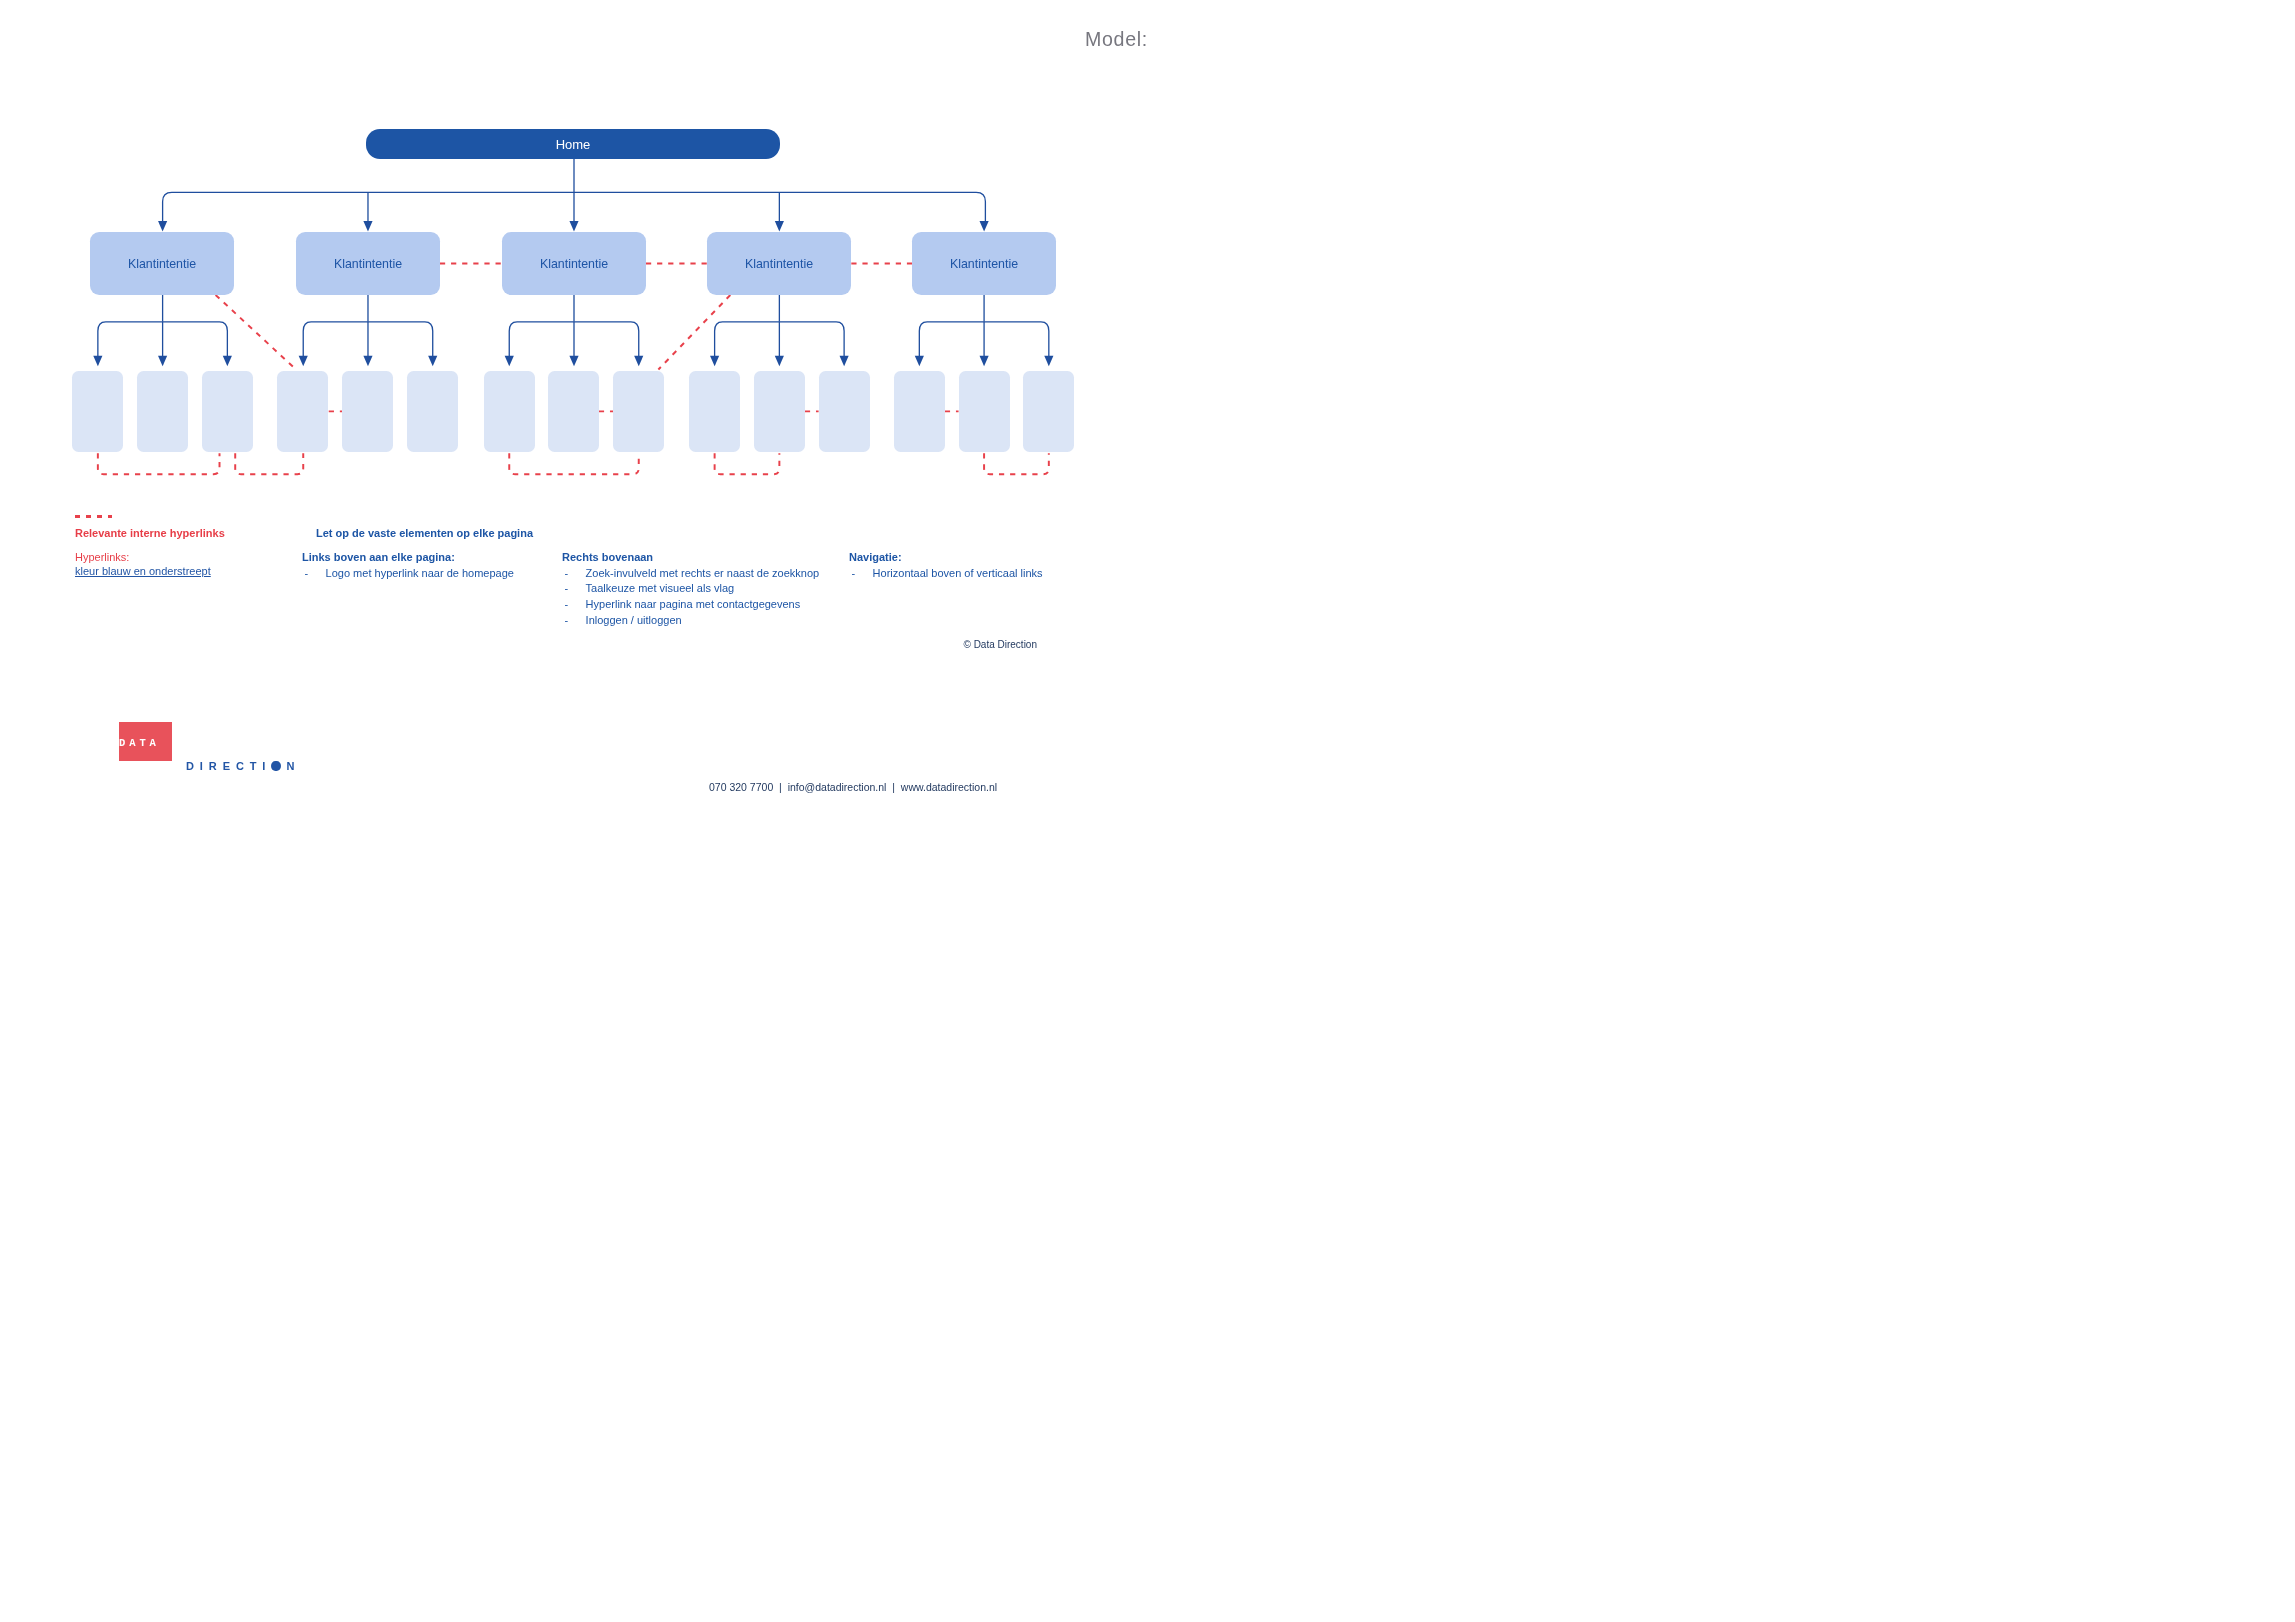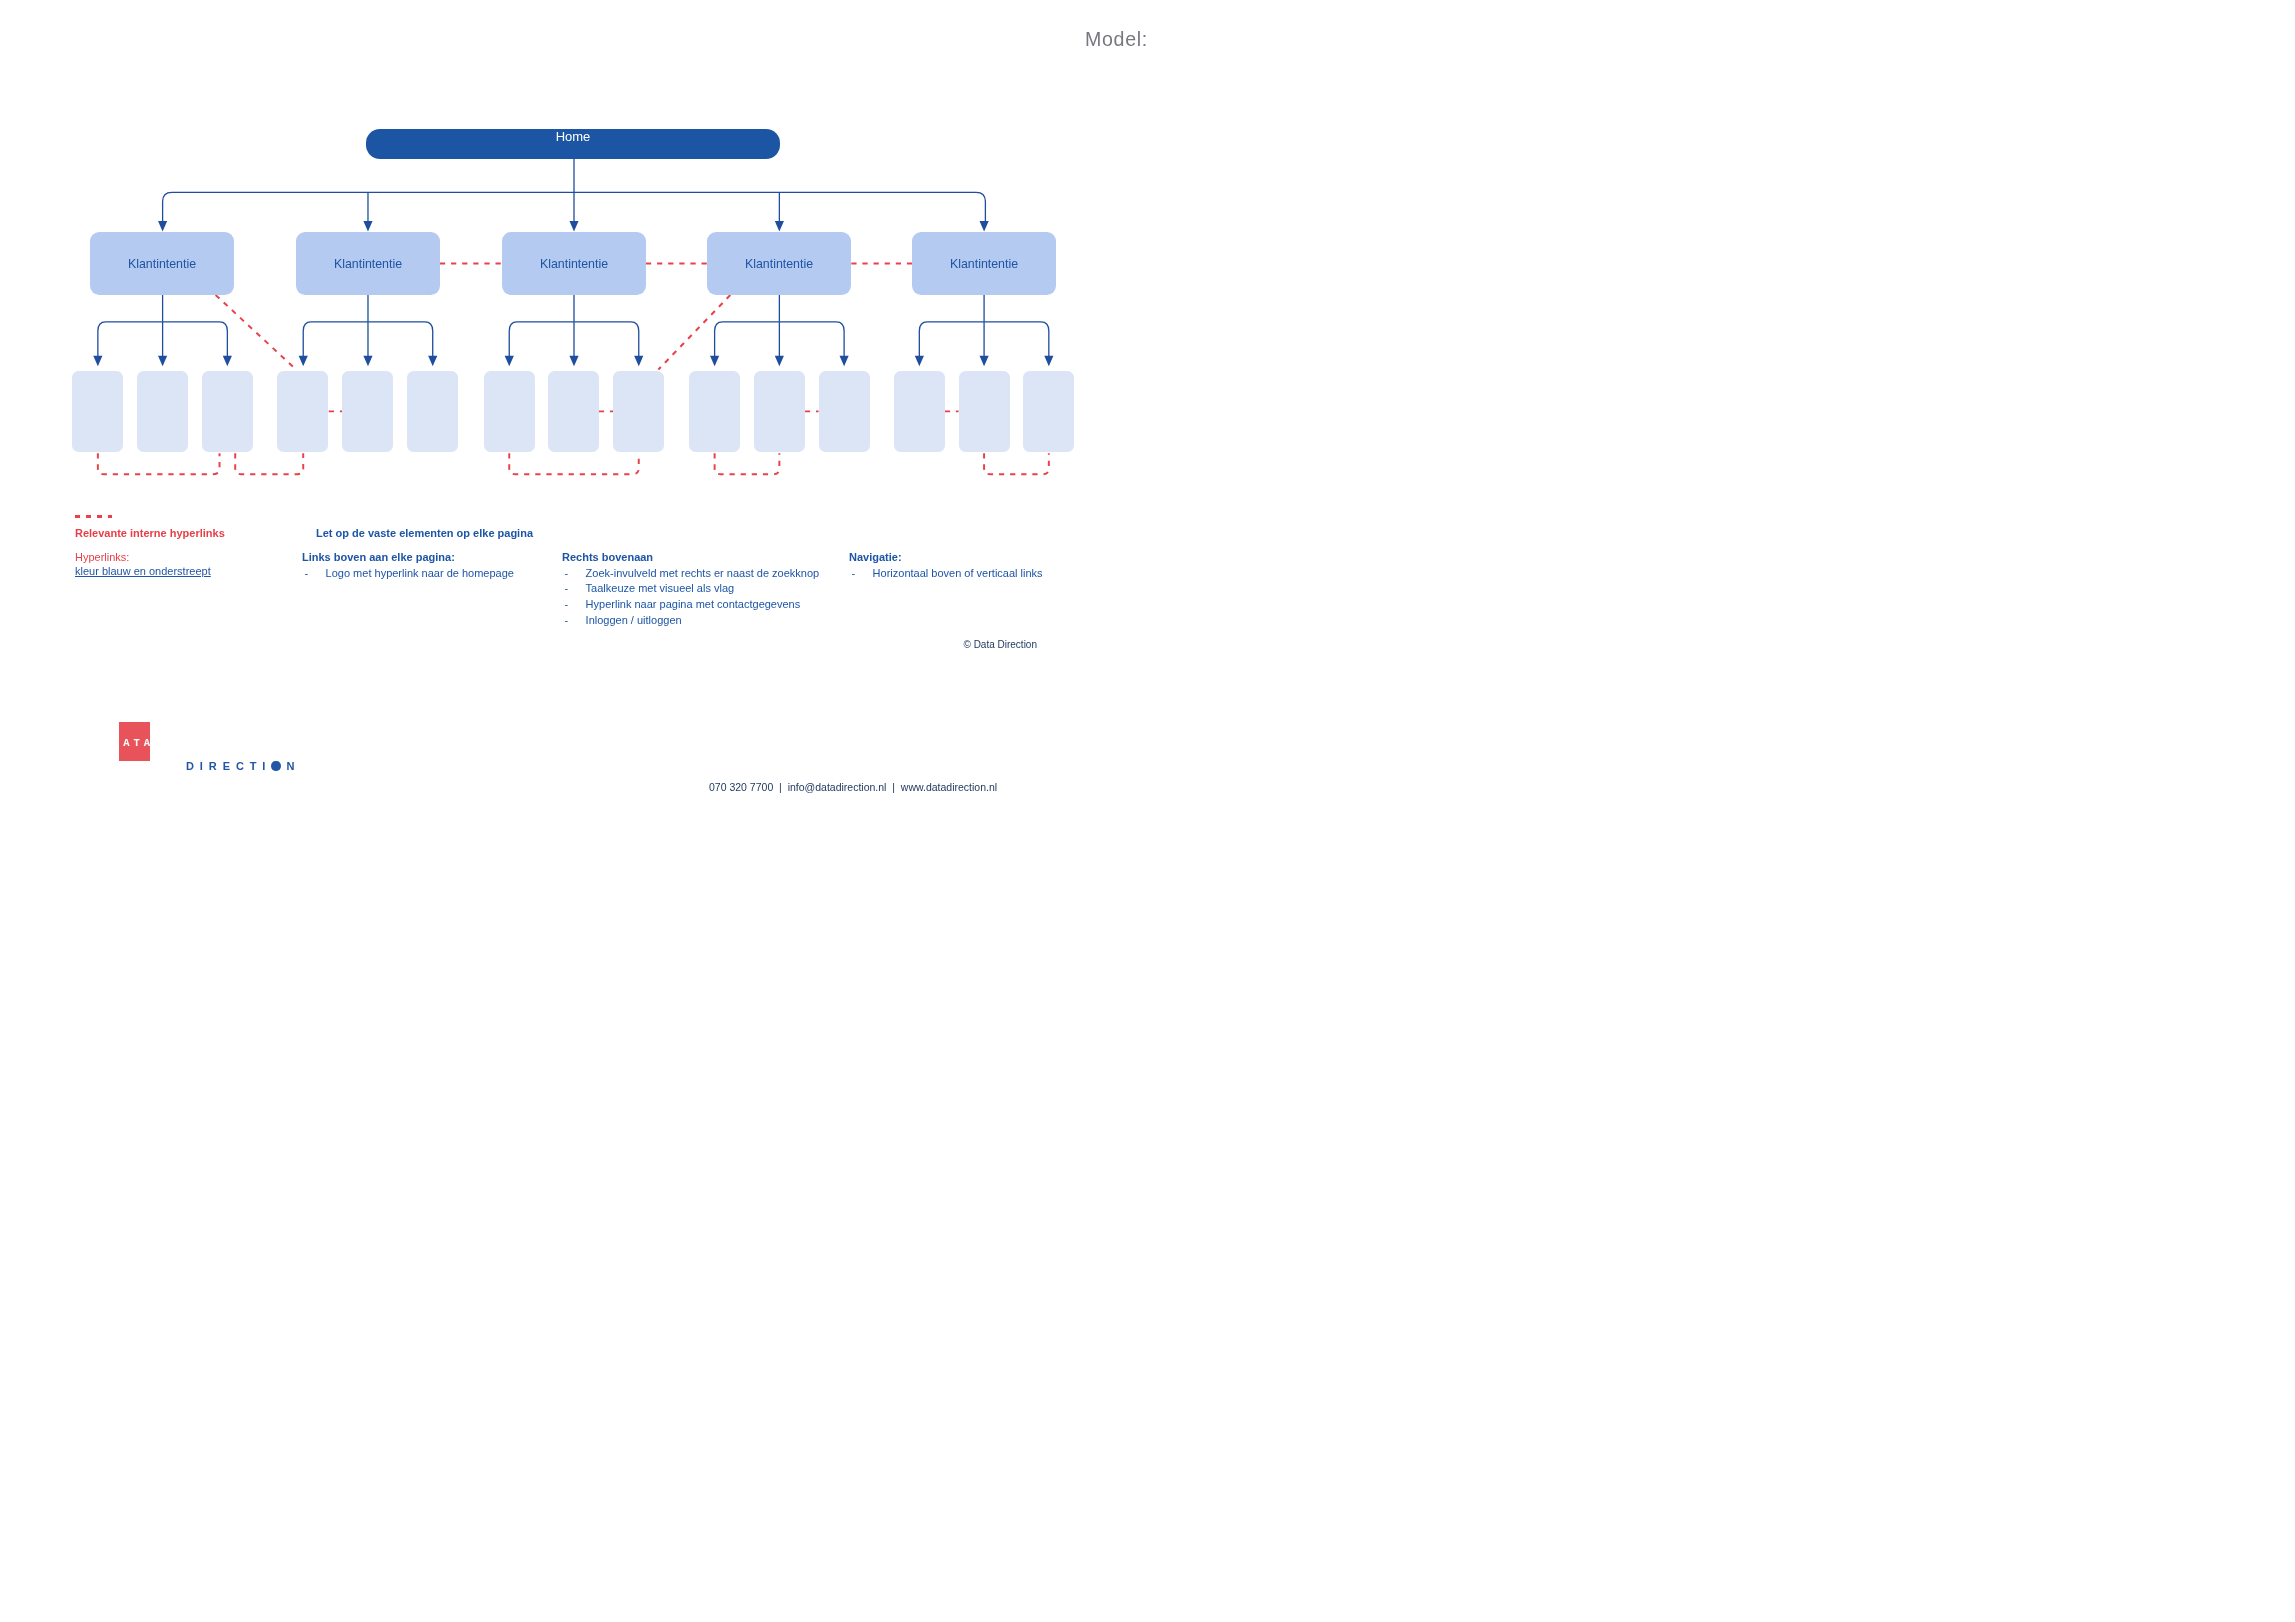--- a/index.html
+++ b/index.html
@@ -7,41 +7,41 @@
   .page{position:relative;width:1148px;height:811px;background:#ffffff;overflow:hidden;}
 
   
   .title-wrap{position:absolute;top:27.5px;left:0;width:100%;text-align:right;}
   .kicker{font-size:19.6px;color:#77777f;letter-spacing:0.7px;}
   .heading{font-size:29px;color:#1d3968;margin-top:5.2px;font-weight:500;letter-spacing:0.3px;}
 
   
   .connectors{position:absolute;left:0;top:0;width:1148px;height:811px;}
   .home-box{position:absolute;left:366px;top:129px;width:414px;height:30px;background:#1d55a5;
-    border-radius:14px;display:flex;align-items:flex-start;justify-content:center;}
+    border-radius:14px;display:flex;align-items:center;justify-content:center;}
   .home-box span{color:#ffffff;font-size:13px;}
   .l1-box{position:absolute;top:232px;width:144px;height:63px;background:#b4caf0;border-radius:9.2px;
     display:flex;align-items:center;justify-content:center;}
   .l1-box span{color:#1e55a6;font-size:12.4px;}
   .l2-box{position:absolute;top:371px;width:51px;height:81px;background:#dbe5f6;border-radius:6.5px;}
 
   
   .dash-sample{position:absolute;left:75px;top:515px;width:37px;height:2.6px;
     background:repeating-linear-gradient(90deg,#e8414b 0 5.2px,transparent 5.2px 11px);}
   .lg{position:absolute;font-size:11px;color:#1d55a5;line-height:15.7px;}
   .lg-bold{font-weight:700;}
   .lg-red{color:#e73e48;}
   .lg-link{color:#2255a5;text-decoration:underline;}
   .lg-item{position:relative;padding-left:23.6px;}
   .lg-item::before{content:"-";position:absolute;left:2.6px;}
   .copyright{position:absolute;right:111px;top:639px;font-size:10px;color:#233a60;}
 
   
-  .logo-box{position:absolute;left:119px;top:722px;width:31px;height:39px;background:#e8525b;
-    display:flex;align-items:center;justify-content:flex-end;padding-top:3.9px;box-sizing:border-box;}
+  .logo-box{position:absolute;left:119px;top:722px;width:53px;height:39px;background:#e8525b;
+    display:flex;align-items:center;justify-content:flex-start;padding-top:3.9px;box-sizing:border-box;}
   .logo-box span{font-family:"Liberation Mono",monospace;font-weight:700;color:#ffffff;
     font-size:10.5px;letter-spacing:3.9px;margin-right:-3.9px;}
   .logo-direction{position:absolute;left:186px;top:760px;font-family:Liberation Sans, sans-serif;
     font-weight:700;color:#2255a5;font-size:11px;letter-spacing:5.9px;white-space:nowrap;}
   .logo-dot{display:inline-block;width:9.2px;height:10.5px;background:#2255a5;border-radius:50%;
     vertical-align:-1.3px;margin-right:5.9px;}
   .contact{position:absolute;left:709px;top:745px;font-size:10.5px;color:#233a60;
     line-height:17px;white-space:pre;}
 </style>
 </head>

